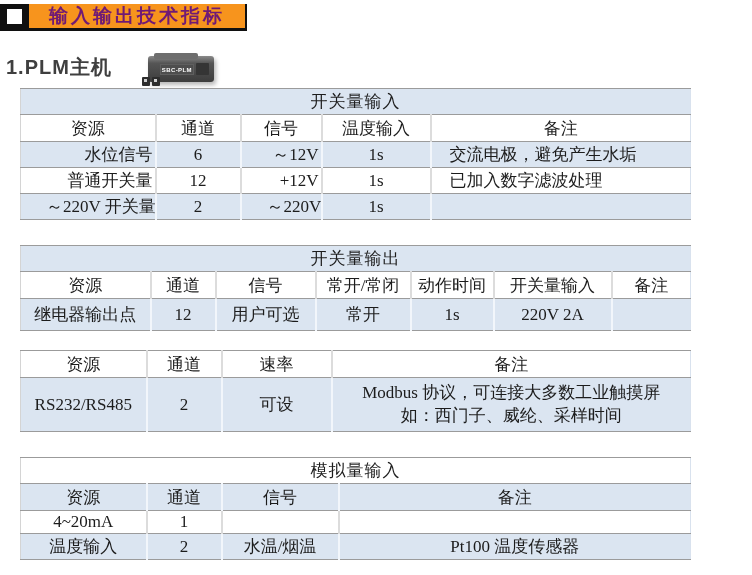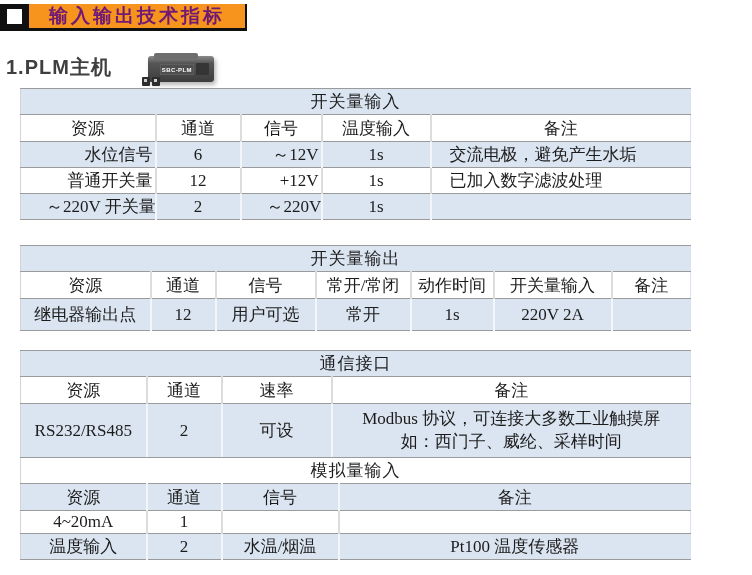--- a/index.html
+++ b/index.html
@@ -191,23 +191,20 @@
   </table>
 
 <table class="t" id="t3">
   <colgroup>
       <col style="width:126px">
       <col style="width:75px">
       <col style="width:110px">
       <col style="width:359px">
     </colgroup>
   <tbody>
-      <tr class="title-row band-b">
-        <td colspan="4">通信接口</td>
-      </tr>
   <tr class="head-row band-w">
     <td>资源</td>
     <td>通道</td>
     <td>速率</td>
     <td>备注</td>
   </tr>
   <tr class="band-b rh55">
     <td>RS232/RS485</td>
     <td>2</td>
     <td>可设</td>

